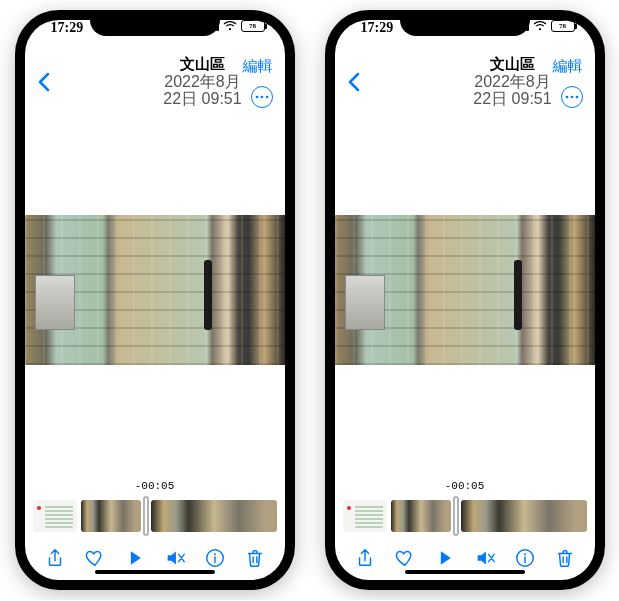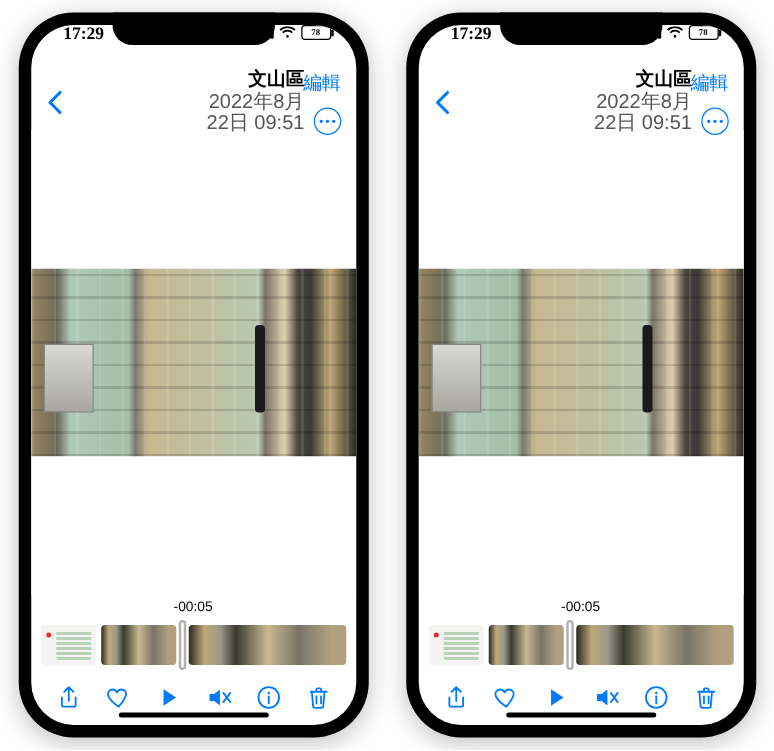--- a/index.html
+++ b/index.html
@@ -75,21 +75,21 @@
     height: 44px;
     display: flex;
     align-items: center;
     justify-content: space-between;
     padding: 0 12px;
     position: relative;
   }
   .nav-back { color: #007aff; }
   .nav-title {
     position: absolute; left:50%; transform:translateX(-50%);
-    text-align: right; line-height:1.1;margin-left:48px;
+    text-align: center; line-height:1.1;margin-left:48px;
   }
   .nav-title .t1 { font-size: 15px; font-weight: 600; }
   .nav-title .t2 { font-size: 16px; color: #555; }
   .nav-right { display:flex; align-items:flex-end; gap:10px; color:#007aff;flex-direction:column; }
   .nav-edit { font-size:15px; }
   .nav-more {
     width:22px; height:22px; border:1.5px solid #007aff; border-radius:50%;
     display:flex; align-items:center; justify-content:center; font-size:11px;
     letter-spacing:1px; color:#007aff;
   }
@@ -106,21 +106,21 @@
       repeating-linear-gradient(0deg, rgba(0,0,0,0.15) 0 2px, transparent 2px 18px);
   }
   .video-frame .handle {
     position:absolute; right:28%; top:30%; width:8px; height:70px;
     background:#1a1a1a; border-radius:3px;
   }
   .video-frame .panel {
     position:absolute; left:4%; top:40%; width:40px; height:55px;
     background:linear-gradient(#d8d8d4,#a8a8a0); border:1px solid #888;
   }
-  .timecode { text-align:center; font-size:11px; padding:4px 0; }
+  .timecode { text-align:center; font-size:11px; padding:4px 0;font-family:Liberation Mono, monospace; }
   .scrubber {
     height: 40px; display:flex; align-items:center; padding:0 8px; gap:4px;
   }
   .thumb-a {
     width:44px; height:32px; background:#f4f4f2; border-radius:3px;
     position:relative; flex-shrink:0;
   }
   .thumb-a::before { content:''; position:absolute; left:4px; top:6px; width:4px; height:4px; background:#e03030; border-radius:50%; }
   .thumb-a::after { content:''; position:absolute; left:12px; top:4px; right:4px; bottom:4px;
     background:repeating-linear-gradient(0deg,#60a060 0 2px,transparent 2px 4px); opacity:0.4; border-radius:2px; }

